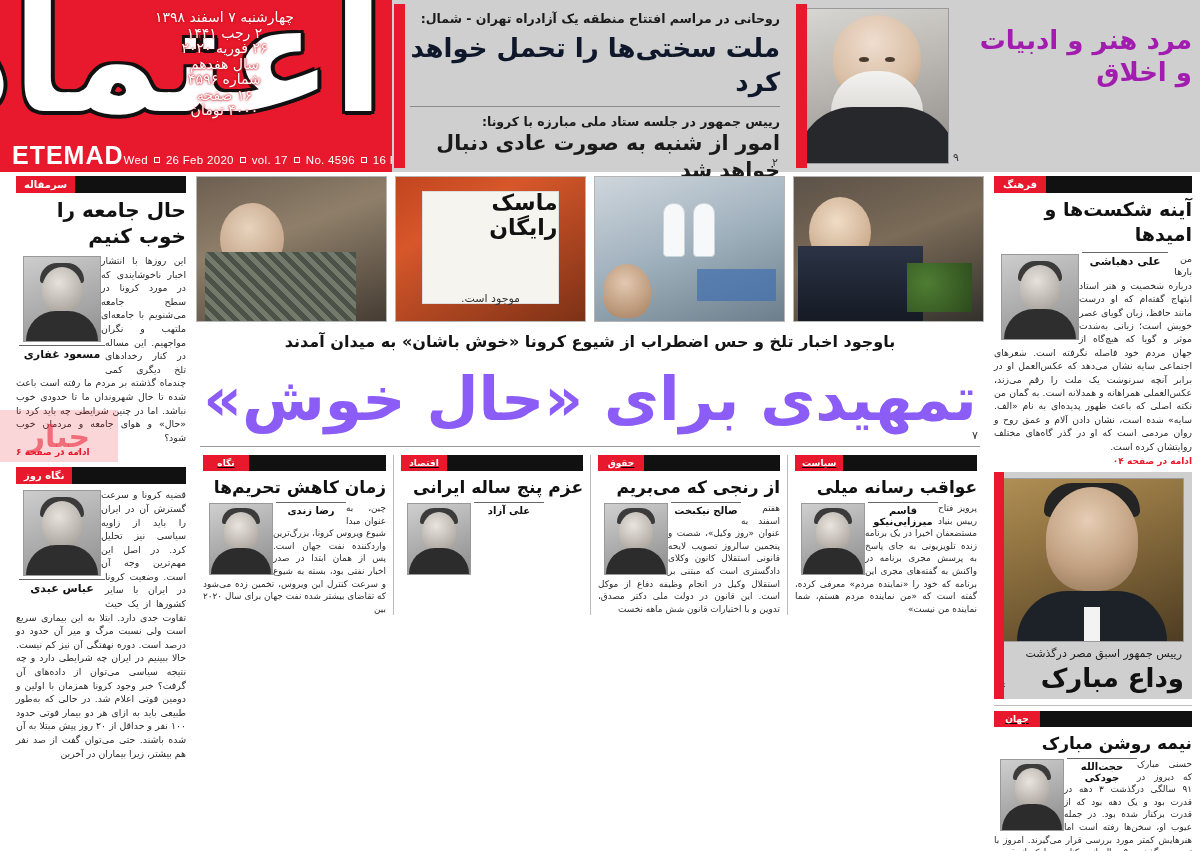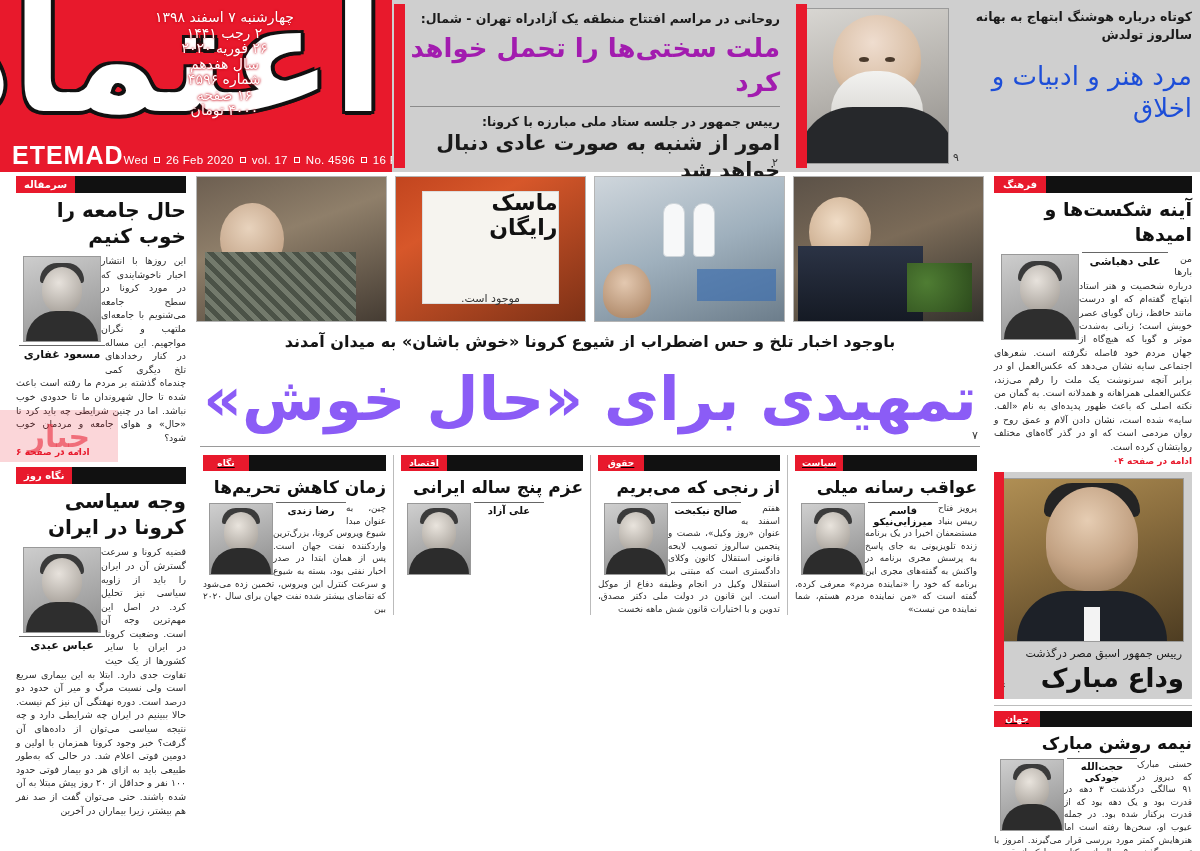--- a/index.html
+++ b/index.html
@@ -107,21 +107,21 @@
   .teaser-kicker {
     font-size: 12.5px;
     color: #1b1b1b;
     line-height: 17px;
     text-align: right;
     font-weight: 600;
   }
   .teaser-head {
     font-size: 26px;
     font-weight: bold;
-    color: #a21caf;
+    color: #0f172a;
     line-height: 34px;
     text-align: right;
     margin-top: 4px;
   }
   .teaser-divider {
     height: 1px; background: #8b8b8b;
     margin: 7px 0 6px 0;
   }
   .teaser-head2 {
     font-size: 20.5px;
@@ -154,21 +154,21 @@
   }
   .tr-text {
     flex: 1;
     padding-left: 8px;
     position: relative;
   }
   .tr-kicker {
     font-size: 12.5px; color:#1b1b1b; line-height:18px; text-align:right; font-weight:600;
   }
   .tr-head {
-    font-size: 26px; font-weight:normal; color:#1d4ed8; line-height:32px;
+    font-size: 26px; font-weight:bold; color:#a21caf; line-height:32px;
     text-align:right; margin-top: 16px;
   }
   .tr-photo {
     width: 145px; height: 156px;
     border: 1px solid #9a9a9a;
     background: linear-gradient(165deg,#d8d6d2 0%, #b9b6b1 45%, #8e8b87 100%);
     position: relative; overflow: hidden;
     flex: none;
   }
   .face-bald {
@@ -414,21 +414,20 @@
 </style>
 </head>
 <body>
 
 <div class="page">
 
   <div class="masthead-row">
 
     <div class="teaser-right">
       <div class="tr-text">
-        <div class="tr-kicker">کوتاه درباره هوشنگ ابتهاج به بهانه سالروز تولدش</div>
         <div class="tr-head">مرد هنر و ادبیات و اخلاق</div>
         <div class="page-num" style="bottom:2px;right:auto;left:4px;">۹</div>
       </div>
       <div class="tr-photo">
         <div class="face-bald">
           <div class="eyeL"></div>
           <div class="eyeR"></div>
         </div>
         <div class="beard"></div>
         <div class="shoulders"></div>
@@ -634,21 +633,20 @@
         <div class="op-body">این روزها با انتشار اخبار ناخوشایندی که در مورد کرونا در سطح جامعه می‌شنویم با جامعه‌ای ملتهب و نگران مواجهیم. این مساله در کنار رخدادهای تلخ دیگری کمی چندماه گذشته بر مردم ما رفته است باعث شده تا حال شهروندان ما تا حدودی خوب نباشد. اما در چنین شرایطی چه باید کرد تا «حال» و هوای جامعه و مردمان خوب شود؟</div>
         <div class="op-cont">ادامه در صفحه ۶</div>
       </div>
 
       <div style="clear:both;height:10px;"></div>
 
       <div class="sec-tab">
         <div class="black"></div>
         <div class="red">نگاه روز</div>
       </div>
-      <div class="op-title">وجه سیاسی کرونا در ایران</div>
       <div>
         <div class="op-photo">
           <div class="hair"></div>
           <div class="head"></div>
           <div class="body"></div>
         </div>
         <div class="op-byline">عباس عبدی</div>
         <div class="op-body">قضیه کرونا و سرعت گسترش آن در ایران را باید از زاویه سیاسی نیز تحلیل کرد. در اصل این مهم‌ترین وجه آن است. وضعیت کرونا در ایران با سایر کشورها از یک حیث تفاوت جدی دارد. ابتلا به این بیماری سریع است ولی نسبت مرگ و میر آن حدود دو درصد است. دوره نهفتگی آن نیز کم نیست. حالا ببینیم در ایران چه شرایطی دارد و چه نتیجه سیاسی می‌توان از داده‌های آن گرفت؟ خبر وجود کرونا همزمان با اولین و دومین فوتی اعلام شد. در حالی که به‌طور طبیعی باید به ازای هر دو بیمار فوتی حدود ۱۰۰ نفر و حداقل از ۲۰ روز پیش مبتلا به آن شده باشند. حتی می‌توان گفت از صد نفر هم بیشتر، زیرا بیماران در آخرین</div>
       </div>
     </div>

